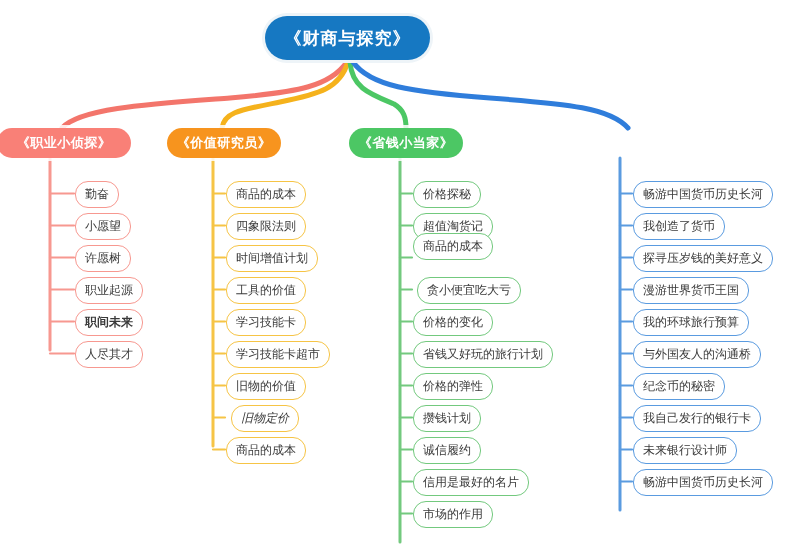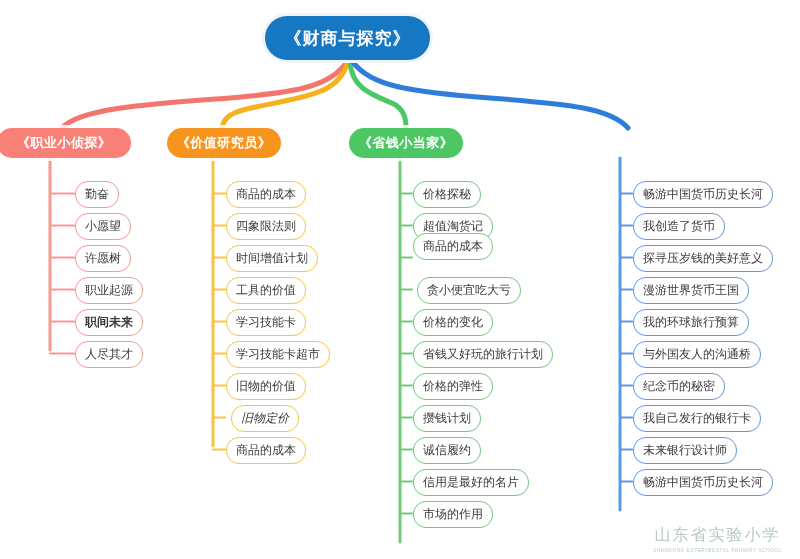--- a/index.html
+++ b/index.html
@@ -175,18 +175,14 @@
       <div class="leaf" style="position: absolute; left: 0px; top: 64px;">探寻压岁钱的美好意义</div>
       <div class="leaf" style="position: absolute; left: 0px; top: 96px;">漫游世界货币王国</div>
       <div class="leaf" style="position: absolute; left: 0px; top: 128px;">我的环球旅行预算</div>
       <div class="leaf" style="position: absolute; left: 0px; top: 160px;">与外国友人的沟通桥</div>
       <div class="leaf" style="position: absolute; left: 0px; top: 192px;">纪念币的秘密</div>
       <div class="leaf" style="position: absolute; left: 0px; top: 224px;">我自己发行的银行卡</div>
       <div class="leaf" style="position: absolute; left: 0px; top: 256px;">未来银行设计师</div>
       <div class="leaf" style="position: absolute; left: 0px; top: 288px;">畅游中国货币历史长河</div>
     </div>
 
-  <div class="watermark">
-    <div class="wm-main">山东省实验小学</div>
-    <div class="wm-sub">SHANDONG EXPERIMENTAL PRIMARY SCHOOL</div>
-  </div>
 
 </div>
 
 </body></html>

